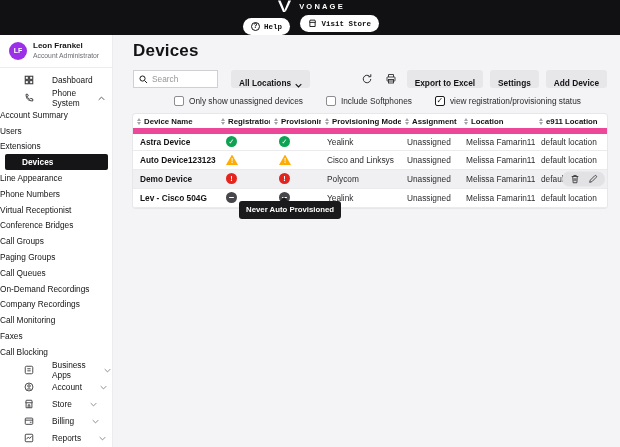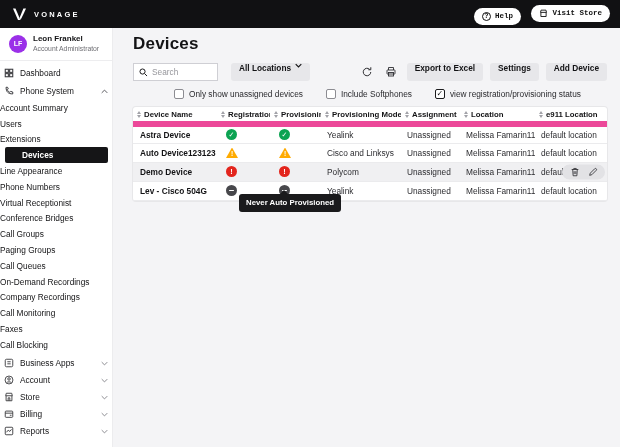--- a/index.html
+++ b/index.html
@@ -1,21 +1,21 @@
 <!DOCTYPE html>
 <html><head>
 <meta charset="utf-8">
 <style>
   * { margin:0; padding:0; box-sizing:border-box; }
   html,body { width:620px; height:447px; overflow:hidden; background:#f4f4f6;
     font-family:"Liberation Sans","DejaVu Sans",sans-serif; color:#131315; }
 
   
-  .topbar { height:28px; background:#111113; display:flex; align-items:center;
-    justify-content:space-between; padding:0 10px 0 12px; }
+  .topbar { height:35px; background:#111113; display:flex; align-items:center;
+    justify-content:space-between; padding:0 10px 0 12px;flex-direction:column; }
   .brand { display:flex; align-items:center; gap:7px; }
   .brand-name { color:#fff; font-size:7.5px; font-weight:bold; letter-spacing:2.2px; }
   .pill { display:inline-flex; align-items:center; gap:4px; background:#fff; color:#111;
     border:none; height:17px; border-radius:9px; padding:0 8px; font-size:7.5px;
     font-weight:bold; font-family:Liberation Mono, monospace; cursor:pointer; }
   .pill + .pill { margin-left:6px; }
   .qmark { width:9px; height:9px; border:1px solid #111; border-radius:50%;
     display:inline-flex; align-items:center; justify-content:center; font-size:6.5px; font-weight:bold; }
 
   
@@ -25,41 +25,41 @@
   .main { flex:1; padding:6px 13px 0 20px; position:relative; }
 
   
   .userblock { display:flex; align-items:center; gap:6px; padding:6px 8px 7px 9px;
     border-bottom:1px solid #ededef; }
   .avatar { width:18px; height:18px; border-radius:50%; background:#9b30e8; color:#fff;
     font-size:7px; font-weight:bold; display:flex; align-items:center; justify-content:center; flex:none; }
   .u-name { font-size:8px; font-weight:bold; line-height:10px; }
   .u-role { font-size:6.8px; color:#6e6e73; line-height:9px; }
   .nav { padding-top:3px; }
-  .nav-item { display:flex; align-items:center; gap:6px; height:18px; padding:0 4px;
+  .nav-item { display:flex; align-items:center; gap:18px; height:18px; padding:0 24px;
     font-size:8.3px; cursor:pointer; }
   .nav-item .grow { flex:1; }
   .nav-sub { display:flex; align-items:center; height:15.8px; 
     font-size:8.3px; cursor:pointer; }
   .nav-sub.selected { background:#151517; color:#fff; margin:0 4px 0 5px; padding-left:17px;
     border-radius:2px; font-weight:bold; }
   .nav-bottom { margin-top:2px; }
   .nav-bottom .nav-item { height:17px; }
   .icon { display:inline-flex; flex:none; }
   .chev { display:inline-flex; flex:none; }
 
   
   .page-title { font-size:17px; font-weight:600; letter-spacing:.2px; margin-bottom:9px; }
   .toolbar { display:flex; align-items:center; height:18px; margin-bottom:7px; }
   .searchbox { display:flex; align-items:center; gap:4px; width:85px; height:18px;
     background:#fff; border:1px solid #cfcfd4; border-radius:0; padding:0 5px; }
   .searchbox input { border:none; outline:none; width:58px; font-size:8.3px;
     font-family:inherit; color:#131315; background:transparent; }
   .searchbox input::placeholder { color:#96969b; }
-  .btn { display:inline-flex; align-items:flex-start; gap:4px; background:#e7e7ea; border:none;
+  .btn { display:inline-flex; align-items:flex-end; gap:4px; background:#e7e7ea; border:none;
     border-radius:3px; height:18px; padding:0 8px; font-size:8.3px; font-weight:bold;
     font-family:inherit; color:#131315; cursor:pointer; }
   .loc-btn { margin-left:13px; }
   .toolbar .spacer { flex:1; }
   .icon-btn { background:none; border:none; padding:0; width:16px; height:16px; cursor:pointer;
     display:inline-flex; align-items:center; justify-content:center; margin-right:8px; }
   .btn + .btn { margin-left:7px; }
 
   
   .filters { display:flex; align-items:flex-end; height:11px; margin-bottom:8px;margin-left:41px; }

